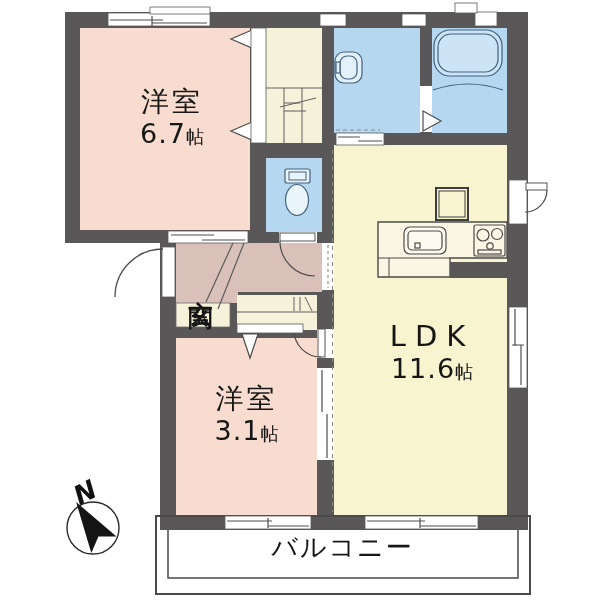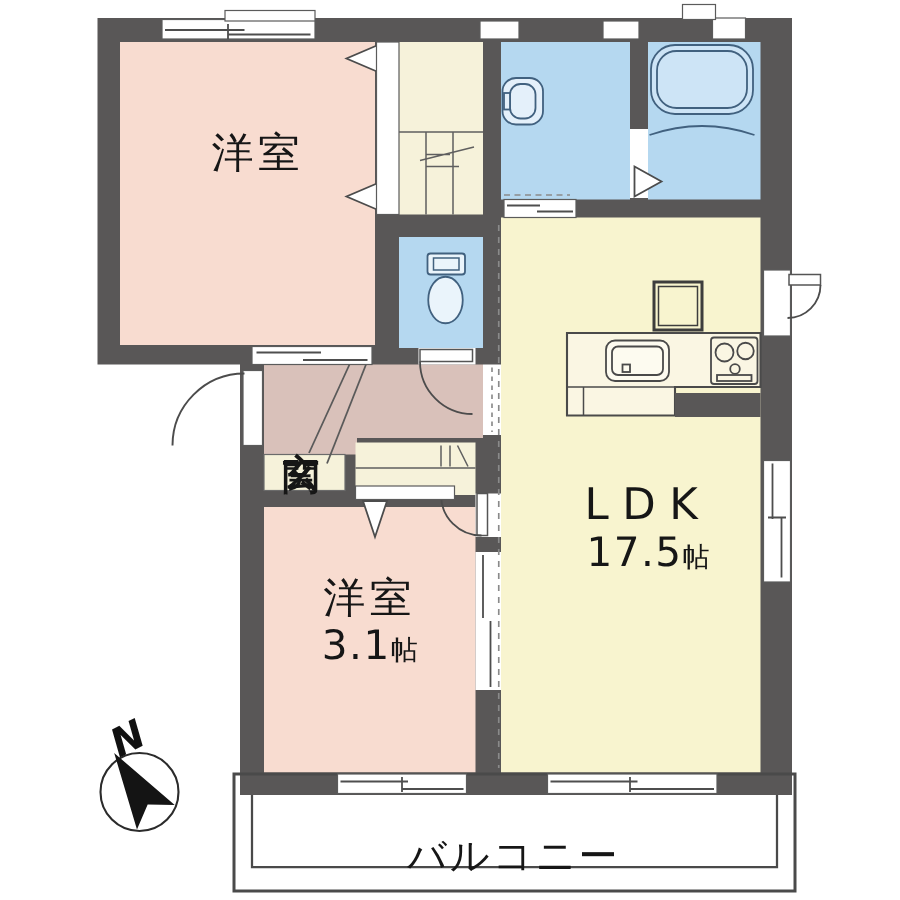--- a/index.html
+++ b/index.html
@@ -6,21 +6,21 @@
   body{width:600px;height:600px;font-family:"DejaVu Sans","Liberation Sans",sans-serif;}
   .plan{position:relative;width:600px;height:600px;overflow:hidden;}
   .plan svg{position:absolute;left:0;top:0;}
   .wall{fill:var(--wall);}
   .lbl{position:absolute;text-align:center;font-weight:normal;color:#161616;line-height:1.15;}
   .lbl .big{font-size:28px;letter-spacing:3px;}
   .lbl .num{font-size:27px;letter-spacing:1px;}
   .lbl .unit{font-size:18px;letter-spacing:0;}
   #lbl-ldk .big{font-size:29px;letter-spacing:9px;}
   #lbl-genkan{writing-mode:vertical-rl;font-size:24px;letter-spacing:5px;font-weight:bold;}
-  #lbl-balcony{font-size:26px;letter-spacing:2px;margin-top:24px;}
+  #lbl-balcony{font-size:26px;letter-spacing:2px;}
   :root{
     --wall:#595757; --room-pink:#f8dcd0; --room-yellow:#f8f4cf;
     --water-blue:#b5d8f0; --hall-mauve:#d9c1ba; --closet-cream:#f6f2da;
   }
 </style>
 </head>
 <body>
 
 <div class="plan">
 <svg width="600" height="600" viewBox="0 0 600 600">
@@ -169,30 +169,31 @@
 
   <g>
     <circle cx="93" cy="528" r="26" fill="#ffffff" stroke="#2b2b2b" stroke-width="1.4"></circle>
     <polygon points="93,497 108,548 93,538 78,548" fill="#141414" transform="rotate(-33 93 528)"></polygon>
     <text x="86" y="501" font-size="26" font-weight="bold" font-style="italic" text-anchor="middle" fill="#111" transform="rotate(-27 86 494)">N</text>
   </g>
 </svg>
 
   <div class="lbl" id="lbl-room1" style="left:92px;top:86px;width:160px;">
     <div><span class="big">洋室</span></div>
+    <div><span class="num">6.7</span><span class="unit">帖</span></div>
   </div>
 
   <div class="lbl" id="lbl-room2" style="left:176px;top:383px;width:141px;">
     <div><span class="big">洋室</span></div>
     <div><span class="num">3.1</span><span class="unit">帖</span></div>
   </div>
 
   <div class="lbl" id="lbl-ldk" style="left:334px;top:320px;width:196px;">
     <div><span class="big">LDK</span></div>
-    <div><span class="num">17.5</span><span class="unit">帖</span></div>
+    <div><span class="num">11.6</span><span class="unit">帖</span></div>
   </div>
 
   <div class="lbl" id="lbl-genkan" style="left:186px;top:247px;height:80px;">
     <span>玄関</span>
   </div>
 
   <div class="lbl" id="lbl-balcony" style="left:165px;top:533px;width:355px;">
     <span>バルコニー</span>
   </div>
 </div>

